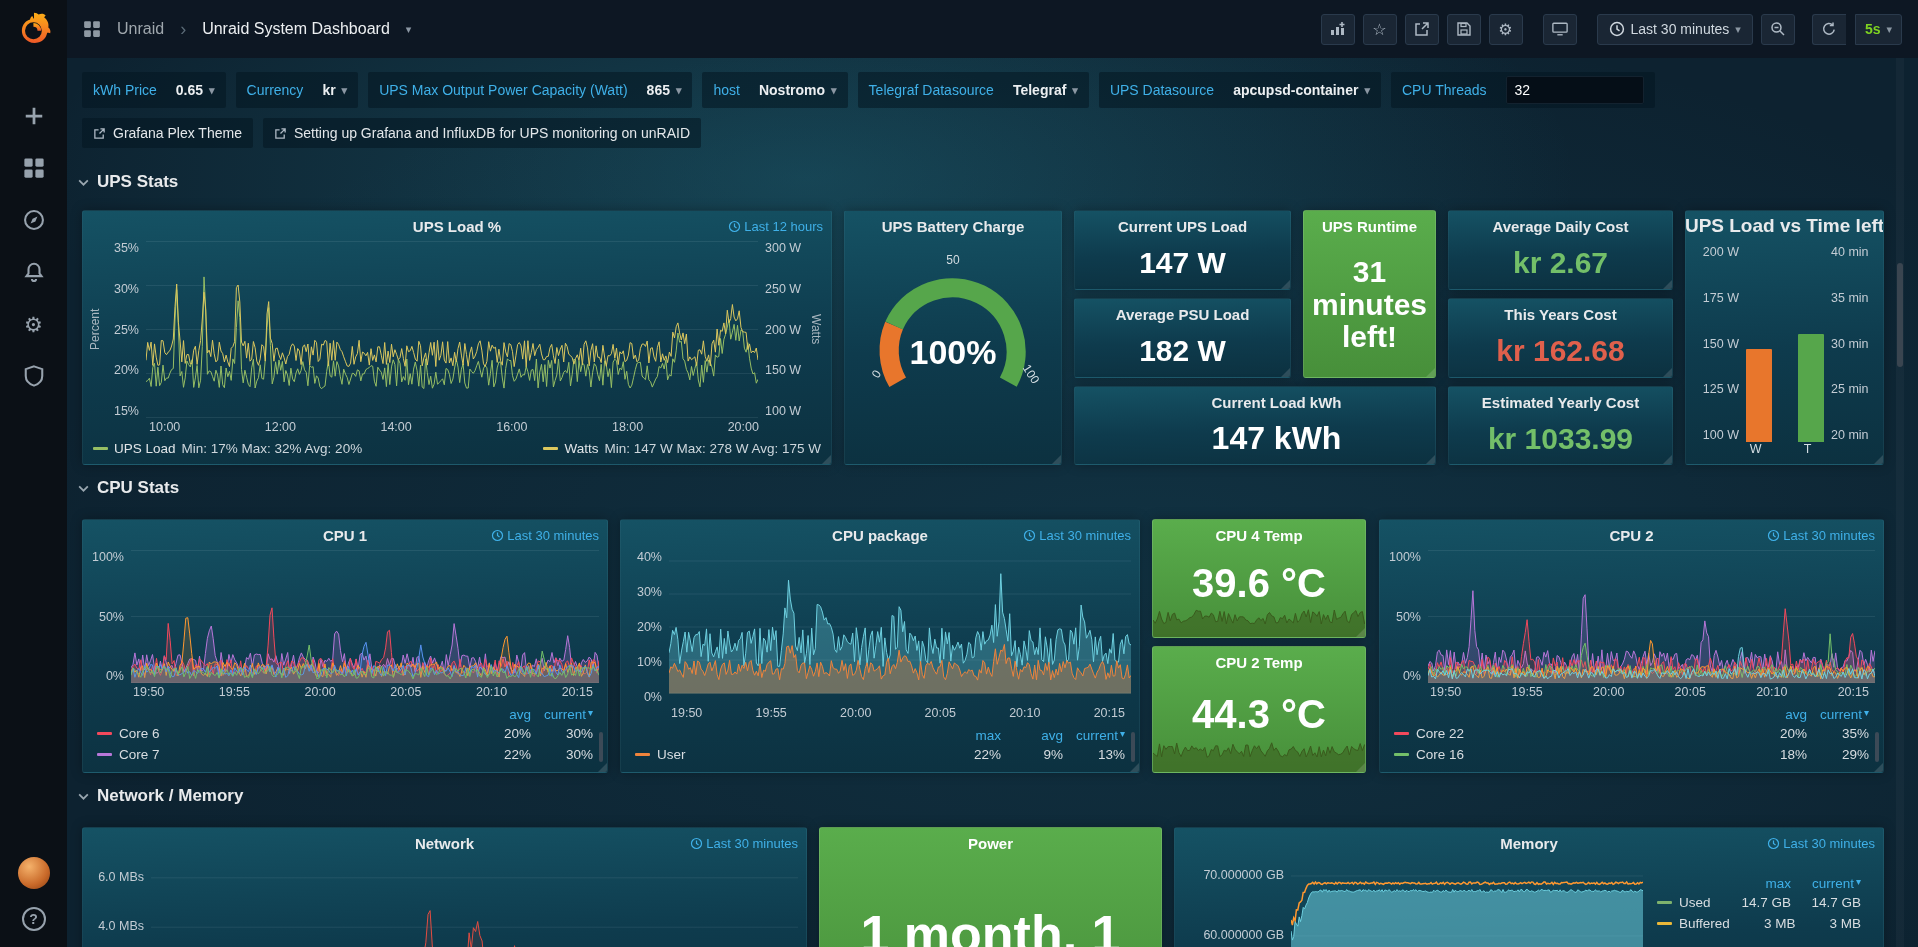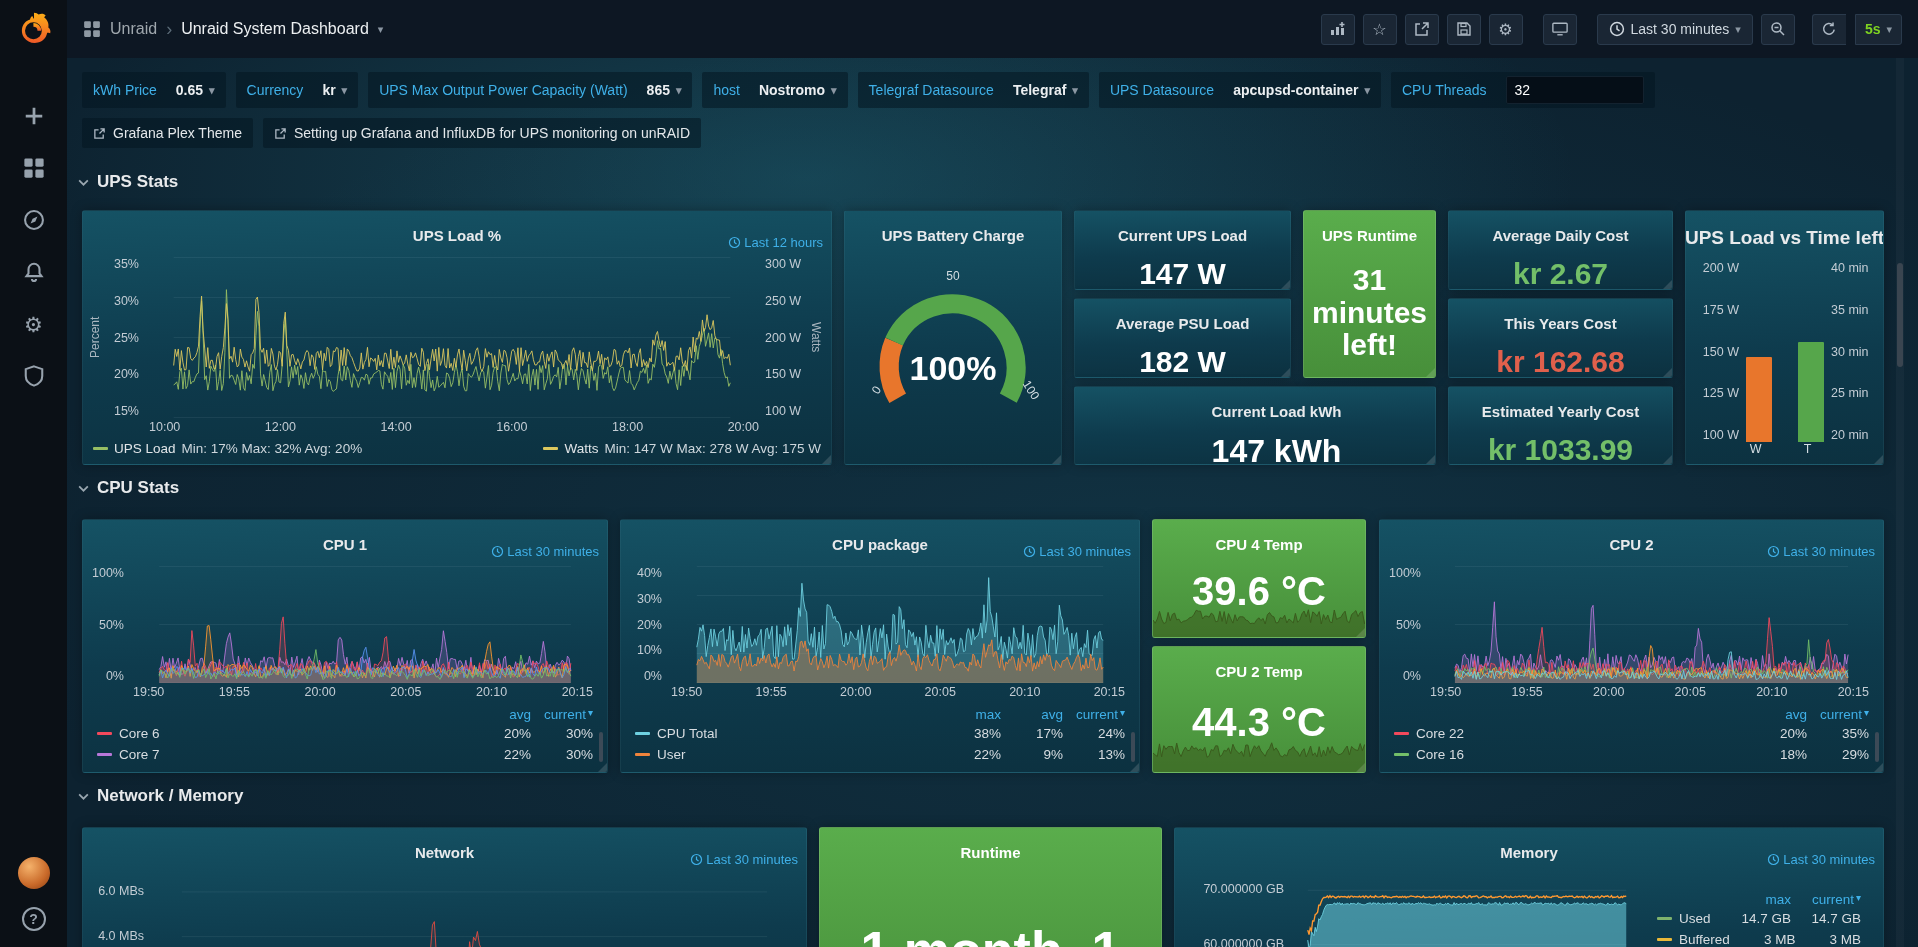--- a/index.html
+++ b/index.html
@@ -17,21 +17,21 @@
   .sbtn.glyph { font-size:21px; line-height:1; }
   .side-bottom { margin-top:auto; display:flex; flex-direction:column; align-items:center; gap:18px; padding-bottom:16px; }
   .avatar { width:32px; height:32px; border-radius:50%;
             background:radial-gradient(circle at 35% 30%, #f5b26b, #c96a2a 60%, #8a3d12); cursor:pointer; }
   .help-c { width:24px; height:24px; border:2px solid #97a2ad; border-radius:50%; display:flex; align-items:center;
             justify-content:center; font-size:14px; font-weight:700; color:#97a2ad; }
 
   
   .navbar { position:absolute; left:67px; right:0; top:0; height:58px; background:#0d1723;
             display:flex; align-items:center; padding:0 16px; z-index:4; }
-  .crumb { display:flex; align-items:center; gap:9px; }
+  .crumb { display:flex; align-items:center; gap:16px; }
   .crumb-grid { color:#8e99a3; display:flex; }
   .crumb-folder { color:#9fa7ad; font-size:16px; cursor:pointer; }
   .crumb-sep { color:#5a6a76; font-size:18px; }
   .crumb-title { color:#eceff1; font-size:16px; font-weight:500; cursor:pointer; }
   .caret { font-size:11px; color:#8b97a3; }
   .nav-actions { margin-left:auto; display:flex; align-items:center; }
   .nav-btn { height:31px; min-width:34px; padding:0 7px; margin-left:8px; background:#1a2634; border:1px solid #2a3a4c;
              border-radius:3px; display:flex; align-items:center; justify-content:center; gap:6px; color:#aeb9c4; }
   .nav-btn svg { width:16px; height:16px; }
   .nav-btn.glyph { font-size:16px; }
@@ -66,21 +66,21 @@
               font-size:17px; font-weight:700; cursor:pointer; }
   .row-head svg { width:13px; height:13px; color:#9aa7b0; }
 
   
   .panel { position:absolute; border-radius:3px; overflow:hidden; display:flex; flex-direction:column;
            background:linear-gradient(178deg, #155264 0%, #0e3b4d 55%, #0c3140 100%);
            border:1px solid rgba(140,200,220,0.08); box-shadow:0 0 12px rgba(0,0,0,0.28); }
   .panel::after { content:""; position:absolute; right:0; bottom:0; width:0; height:0;
                   border-left:9px solid transparent; border-bottom:9px solid rgba(255,255,255,0.14); }
   .panel.green { background:linear-gradient(180deg,#5aad4c,#478f3a); border-color:rgba(255,255,255,0.12); }
-  .p-head { position:relative; height:30px; flex:0 0 auto; display:flex; justify-content:center;margin-top:16px; }
+  .p-head { position:relative; height:30px; flex:0 0 auto; display:flex; align-items:center; justify-content:center; }
   .p-title { font-size:15px; font-weight:700; color:#e8eaec; cursor:pointer; white-space:nowrap; }
   .panel.green .p-title { color:#fff; }
   .p-badge { position:absolute; right:8px; top:8px; display:flex; align-items:center; gap:3px;
              color:#3fb0e8; font-size:13px; }
   .p-badge svg { width:13px; height:13px; }
 
   .ts-body { flex:1; display:flex; min-height:0; padding:0 8px 0 4px; }
   .axis-title { writing-mode:vertical-rl; transform:rotate(180deg); display:flex; align-items:center;
                 justify-content:center; width:15px; font-size:12px; color:#aab7c0; }
   .axis-title.right { transform:none; }
@@ -649,29 +649,20 @@
           <span class="lt-h">
               <span>avg</span>
             </span>
           <span class="lt-h">
               <span>current</span>
               <span class="sort-caret">▾</span>
             </span>
         </div>
         <div class="lt-row">
           <span class="lt-name">
-              <i class="dash" style="background: rgb(110, 208, 224);"></i>
-              <span>CPU Total</span>
-            </span>
-          <span class="lt-v">38%</span>
-            <span class="lt-v">17%</span>
-            <span class="lt-v">24%</span>
-        </div>
-        <div class="lt-row">
-          <span class="lt-name">
               <i class="dash" style="background: rgb(239, 132, 60);"></i>
               <span>User</span>
             </span>
           <span class="lt-v">22%</span>
             <span class="lt-v">9%</span>
             <span class="lt-v">13%</span>
         </div>
         <div class="leg-scroll"></div>
       </div>
     </div>
@@ -802,21 +793,21 @@
               <path d="M0,168 L0.0,152.7 L2.2,154.4 L4.3,154.0 L6.5,147.3 L8.7,149.0 L10.8,150.6 L13.0,148.6 L15.1,135.5 L17.3,154.2 L19.5,137.9 L21.6,150.5 L23.8,156.1 L26.0,155.9 L28.1,135.6 L30.3,137.6 L32.5,151.1 L34.6,134.2 L36.8,142.2 L38.9,141.6 L41.1,152.1 L43.3,158.3 L45.4,149.5 L47.6,146.4 L49.8,138.9 L51.9,146.4 L54.1,144.6 L56.3,143.9 L58.4,139.8 L60.6,146.9 L62.8,156.7 L64.9,140.8 L67.1,151.8 L69.2,143.0 L71.4,156.3 L73.6,150.2 L75.7,159.3 L77.9,143.1 L80.1,147.5 L82.2,136.4 L84.4,141.9 L86.6,142.8 L88.7,138.5 L90.9,149.9 L93.0,145.7 L95.2,138.6 L97.4,155.4 L99.5,147.6 L101.7,159.0 L103.9,144.4 L106.0,133.4 L108.2,154.5 L110.4,153.5 L112.5,133.3 L114.7,135.9 L116.8,140.7 L119.0,152.6 L121.2,140.7 L123.3,150.2 L125.5,147.0 L127.7,158.4 L129.8,139.0 L132.0,143.5 L134.2,155.6 L136.3,139.8 L138.5,151.6 L140.7,156.7 L142.8,144.5 L145.0,142.6 L147.1,146.7 L149.3,153.4 L151.5,133.5 L153.6,140.5 L155.8,139.8 L158.0,152.0 L160.1,158.4 L162.3,137.3 L164.5,139.8 L166.6,152.6 L168.8,157.7 L170.9,151.0 L173.1,135.5 L175.3,155.1 L177.4,157.9 L179.6,142.2 L181.8,153.5 L183.9,148.8 L186.1,155.1 L188.3,157.5 L190.4,134.6 L192.6,137.8 L194.7,149.0 L196.9,137.0 L199.1,135.0 L201.2,150.1 L203.4,147.4 L205.6,133.5 L207.7,152.4 L209.9,146.3 L212.1,149.0 L214.2,133.4 L216.4,149.2 L218.6,142.3 L220.7,153.5 L222.9,158.9 L225.0,132.3 L227.2,148.7 L229.4,138.9 L231.5,156.2 L233.7,140.0 L235.9,147.1 L238.0,151.1 L240.2,142.0 L242.4,145.0 L244.5,153.6 L246.7,157.4 L248.8,155.9 L251.0,146.2 L253.2,142.0 L255.3,152.8 L257.5,152.0 L259.7,144.8 L261.8,135.4 L264.0,154.4 L266.2,149.6 L268.3,155.2 L270.5,121.9 L272.6,97.4 L274.8,84.8 L277.0,56.4 L279.1,52.6 L281.3,88.0 L283.5,101.6 L285.6,128.0 L287.8,143.8 L290.0,142.8 L292.1,133.7 L294.3,136.2 L296.5,133.2 L298.6,140.0 L300.8,145.5 L302.9,150.2 L305.1,141.4 L307.3,136.3 L309.4,129.9 L311.6,119.7 L313.8,120.3 L315.9,106.2 L318.1,74.8 L320.3,91.1 L322.4,69.7 L324.6,73.6 L326.7,63.5 L328.9,77.6 L331.1,83.0 L333.2,105.4 L335.4,112.4 L337.6,135.0 L339.7,128.4 L341.9,150.5 L344.1,157.1 L346.2,127.3 L348.4,143.5 L350.5,118.9 L352.7,121.9 L354.9,126.7 L357.0,132.5 L359.2,114.0 L361.4,113.4 L363.5,87.7 L365.7,98.4 L367.9,103.8 L370.0,112.4 L372.2,112.8 L374.4,98.7 L376.5,102.0 L378.7,98.9 L380.8,109.8 L383.0,108.2 L385.2,138.7 L387.3,129.9 L389.5,124.5 L391.7,152.0 L393.8,138.1 L396.0,134.6 L398.2,138.2 L400.3,142.7 L402.5,133.1 L404.6,131.5 L406.8,121.5 L409.0,118.5 L411.1,133.5 L413.3,118.8 L415.5,114.5 L417.6,126.6 L419.8,109.0 L422.0,125.2 L424.1,116.6 L426.3,94.4 L428.4,106.1 L430.6,97.6 L432.8,109.8 L434.9,113.4 L437.1,126.1 L439.3,125.0 L441.4,137.3 L443.6,125.9 L445.8,137.7 L447.9,142.4 L450.1,131.6 L452.3,140.4 L454.4,132.7 L456.6,133.1 L458.7,158.3 L460.9,132.7 L463.1,146.8 L465.2,159.0 L467.4,145.2 L469.6,141.6 L471.7,142.3 L473.9,147.3 L476.1,148.3 L478.2,137.0 L480.4,139.1 L482.5,156.6 L484.7,155.7 L486.9,155.8 L489.0,126.2 L491.2,145.2 L493.4,120.1 L495.5,131.3 L497.7,129.3 L499.9,122.1 L502.0,99.2 L504.2,94.0 L506.3,102.9 L508.5,116.7 L510.7,120.1 L512.8,114.6 L515.0,127.2 L517.2,122.9 L519.3,125.4 L521.5,127.4 L523.7,140.7 L525.8,146.1 L528.0,150.2 L530.2,143.0 L532.3,138.4 L534.5,148.1 L536.6,154.2 L538.8,158.6 L541.0,154.7 L543.1,157.2 L545.3,156.3 L547.5,133.7 L549.6,138.6 L551.8,133.4 L554.0,132.7 L556.1,132.5 L558.3,155.8 L560.4,143.4 L562.6,137.0 L564.8,151.2 L566.9,134.2 L569.1,139.1 L571.3,151.6 L573.4,136.4 L575.6,111.3 L577.8,122.4 L579.9,101.5 L582.1,95.7 L584.2,106.2 L586.4,104.3 L588.6,120.2 L590.7,128.7 L592.9,144.0 L595.1,154.4 L597.2,148.2 L599.4,146.9 L601.6,149.8 L603.7,146.5 L605.9,144.3 L608.1,145.3 L610.2,147.0 L612.4,145.2 L614.5,136.6 L616.7,137.2 L618.9,150.4 L621.0,159.2 L623.2,150.7 L625.4,141.1 L627.5,136.6 L629.7,148.4 L631.9,132.2 L634.0,152.9 L636.2,140.5 L638.3,139.2 L640.5,156.1 L642.7,143.9 L644.8,153.0 L647.0,145.0 L647,168 Z" fill="#E24D42" fill-opacity="0.1"></path>
               <polyline points="0.0,152.7 2.2,154.4 4.3,154.0 6.5,147.3 8.7,149.0 10.8,150.6 13.0,148.6 15.1,135.5 17.3,154.2 19.5,137.9 21.6,150.5 23.8,156.1 26.0,155.9 28.1,135.6 30.3,137.6 32.5,151.1 34.6,134.2 36.8,142.2 38.9,141.6 41.1,152.1 43.3,158.3 45.4,149.5 47.6,146.4 49.8,138.9 51.9,146.4 54.1,144.6 56.3,143.9 58.4,139.8 60.6,146.9 62.8,156.7 64.9,140.8 67.1,151.8 69.2,143.0 71.4,156.3 73.6,150.2 75.7,159.3 77.9,143.1 80.1,147.5 82.2,136.4 84.4,141.9 86.6,142.8 88.7,138.5 90.9,149.9 93.0,145.7 95.2,138.6 97.4,155.4 99.5,147.6 101.7,159.0 103.9,144.4 106.0,133.4 108.2,154.5 110.4,153.5 112.5,133.3 114.7,135.9 116.8,140.7 119.0,152.6 121.2,140.7 123.3,150.2 125.5,147.0 127.7,158.4 129.8,139.0 132.0,143.5 134.2,155.6 136.3,139.8 138.5,151.6 140.7,156.7 142.8,144.5 145.0,142.6 147.1,146.7 149.3,153.4 151.5,133.5 153.6,140.5 155.8,139.8 158.0,152.0 160.1,158.4 162.3,137.3 164.5,139.8 166.6,152.6 168.8,157.7 170.9,151.0 173.1,135.5 175.3,155.1 177.4,157.9 179.6,142.2 181.8,153.5 183.9,148.8 186.1,155.1 188.3,157.5 190.4,134.6 192.6,137.8 194.7,149.0 196.9,137.0 199.1,135.0 201.2,150.1 203.4,147.4 205.6,133.5 207.7,152.4 209.9,146.3 212.1,149.0 214.2,133.4 216.4,149.2 218.6,142.3 220.7,153.5 222.9,158.9 225.0,132.3 227.2,148.7 229.4,138.9 231.5,156.2 233.7,140.0 235.9,147.1 238.0,151.1 240.2,142.0 242.4,145.0 244.5,153.6 246.7,157.4 248.8,155.9 251.0,146.2 253.2,142.0 255.3,152.8 257.5,152.0 259.7,144.8 261.8,135.4 264.0,154.4 266.2,149.6 268.3,155.2 270.5,121.9 272.6,97.4 274.8,84.8 277.0,56.4 279.1,52.6 281.3,88.0 283.5,101.6 285.6,128.0 287.8,143.8 290.0,142.8 292.1,133.7 294.3,136.2 296.5,133.2 298.6,140.0 300.8,145.5 302.9,150.2 305.1,141.4 307.3,136.3 309.4,129.9 311.6,119.7 313.8,120.3 315.9,106.2 318.1,74.8 320.3,91.1 322.4,69.7 324.6,73.6 326.7,63.5 328.9,77.6 331.1,83.0 333.2,105.4 335.4,112.4 337.6,135.0 339.7,128.4 341.9,150.5 344.1,157.1 346.2,127.3 348.4,143.5 350.5,118.9 352.7,121.9 354.9,126.7 357.0,132.5 359.2,114.0 361.4,113.4 363.5,87.7 365.7,98.4 367.9,103.8 370.0,112.4 372.2,112.8 374.4,98.7 376.5,102.0 378.7,98.9 380.8,109.8 383.0,108.2 385.2,138.7 387.3,129.9 389.5,124.5 391.7,152.0 393.8,138.1 396.0,134.6 398.2,138.2 400.3,142.7 402.5,133.1 404.6,131.5 406.8,121.5 409.0,118.5 411.1,133.5 413.3,118.8 415.5,114.5 417.6,126.6 419.8,109.0 422.0,125.2 424.1,116.6 426.3,94.4 428.4,106.1 430.6,97.6 432.8,109.8 434.9,113.4 437.1,126.1 439.3,125.0 441.4,137.3 443.6,125.9 445.8,137.7 447.9,142.4 450.1,131.6 452.3,140.4 454.4,132.7 456.6,133.1 458.7,158.3 460.9,132.7 463.1,146.8 465.2,159.0 467.4,145.2 469.6,141.6 471.7,142.3 473.9,147.3 476.1,148.3 478.2,137.0 480.4,139.1 482.5,156.6 484.7,155.7 486.9,155.8 489.0,126.2 491.2,145.2 493.4,120.1 495.5,131.3 497.7,129.3 499.9,122.1 502.0,99.2 504.2,94.0 506.3,102.9 508.5,116.7 510.7,120.1 512.8,114.6 515.0,127.2 517.2,122.9 519.3,125.4 521.5,127.4 523.7,140.7 525.8,146.1 528.0,150.2 530.2,143.0 532.3,138.4 534.5,148.1 536.6,154.2 538.8,158.6 541.0,154.7 543.1,157.2 545.3,156.3 547.5,133.7 549.6,138.6 551.8,133.4 554.0,132.7 556.1,132.5 558.3,155.8 560.4,143.4 562.6,137.0 564.8,151.2 566.9,134.2 569.1,139.1 571.3,151.6 573.4,136.4 575.6,111.3 577.8,122.4 579.9,101.5 582.1,95.7 584.2,106.2 586.4,104.3 588.6,120.2 590.7,128.7 592.9,144.0 595.1,154.4 597.2,148.2 599.4,146.9 601.6,149.8 603.7,146.5 605.9,144.3 608.1,145.3 610.2,147.0 612.4,145.2 614.5,136.6 616.7,137.2 618.9,150.4 621.0,159.2 623.2,150.7 625.4,141.1 627.5,136.6 629.7,148.4 631.9,132.2 634.0,152.9 636.2,140.5 638.3,139.2 640.5,156.1 642.7,143.9 644.8,153.0 647.0,145.0" fill="none" stroke="#E24D42" stroke-width="1"></polyline>
               <polyline points="0.0,160.1 2.2,159.6 4.3,149.0 6.5,156.0 8.7,163.5 10.8,163.1 13.0,150.0 15.1,150.5 17.3,152.2 19.5,149.7 21.6,150.8 23.8,150.4 26.0,162.5 28.1,150.0 30.3,163.8 32.5,151.0 34.6,163.0 36.8,153.1 38.9,147.8 41.1,161.6 43.3,151.7 45.4,148.3 47.6,161.8 49.8,150.0 51.9,154.0 54.1,147.3 56.3,161.4 58.4,155.9 60.6,159.6 62.8,151.9 64.9,159.6 67.1,156.8 69.2,154.5 71.4,151.9 73.6,151.6 75.7,148.3 77.9,156.4 80.1,159.9 82.2,151.5 84.4,150.7 86.6,158.4 88.7,152.9 90.9,148.6 93.0,163.3 95.2,157.9 97.4,161.8 99.5,150.0 101.7,151.2 103.9,149.6 106.0,159.0 108.2,157.9 110.4,163.0 112.5,164.1 114.7,153.1 116.8,156.0 119.0,152.9 121.2,153.0 123.3,148.7 125.5,151.1 127.7,152.5 129.8,157.4 132.0,161.9 134.2,161.9 136.3,149.2 138.5,153.7 140.7,151.2 142.8,159.6 145.0,149.7 147.1,160.1 149.3,148.9 151.5,153.5 153.6,160.7 155.8,163.1 158.0,148.1 160.1,159.1 162.3,157.8 164.5,161.1 166.6,162.5 168.8,163.1 170.9,162.0 173.1,153.2 175.3,160.2 177.4,161.2 179.6,159.8 181.8,153.8 183.9,158.6 186.1,148.4 188.3,150.3 190.4,155.3 192.6,156.2 194.7,147.8 196.9,149.3 199.1,147.6 201.2,161.9 203.4,147.1 205.6,148.8 207.7,157.6 209.9,163.1 212.1,160.3 214.2,148.2 216.4,151.3 218.6,161.8 220.7,153.5 222.9,160.0 225.0,149.4 227.2,164.2 229.4,163.0 231.5,158.0 233.7,148.1 235.9,158.5 238.0,149.7 240.2,158.4 242.4,155.2 244.5,163.9 246.7,164.3 248.8,149.2 251.0,163.3 253.2,152.5 255.3,153.6 257.5,154.6 259.7,155.9 261.8,161.3 264.0,147.1 266.2,157.6 268.3,150.3 270.5,162.2 272.6,161.1 274.8,159.3 277.0,155.2 279.1,153.0 281.3,153.9 283.5,158.9 285.6,160.5 287.8,151.0 290.0,157.0 292.1,145.9 294.3,153.1 296.5,133.6 298.6,127.2 300.8,129.0 302.9,102.7 305.1,101.9 307.3,110.7 309.4,112.3 311.6,133.7 313.8,143.6 315.9,150.4 318.1,163.6 320.3,158.8 322.4,149.6 324.6,153.1 326.7,154.1 328.9,150.9 331.1,162.8 333.2,161.0 335.4,155.8 337.6,160.5 339.7,148.1 341.9,164.0 344.1,154.7 346.2,152.0 348.4,155.7 350.5,156.2 352.7,147.3 354.9,163.4 357.0,161.2 359.2,156.5 361.4,159.5 363.5,161.9 365.7,161.9 367.9,163.4 370.0,154.0 372.2,154.2 374.4,163.2 376.5,157.4 378.7,154.9 380.8,154.7 383.0,162.6 385.2,162.7 387.3,158.4 389.5,152.7 391.7,158.8 393.8,148.7 396.0,150.4 398.2,156.9 400.3,164.2 402.5,153.3 404.6,153.9 406.8,156.8 409.0,154.3 411.1,160.3 413.3,151.4 415.5,156.6 417.6,162.9 419.8,154.2 422.0,159.0 424.1,163.7 426.3,158.0 428.4,153.4 430.6,152.8 432.8,159.1 434.9,154.8 437.1,152.5 439.3,147.3 441.4,164.1 443.6,158.0 445.8,162.9 447.9,153.6 450.1,163.2 452.3,158.7 454.4,154.2 456.6,154.2 458.7,161.5 460.9,163.5 463.1,161.7 465.2,156.5 467.4,162.7 469.6,164.2 471.7,147.4 473.9,161.9 476.1,164.2 478.2,154.3 480.4,148.4 482.5,154.2 484.7,155.0 486.9,160.5 489.0,150.8 491.2,160.6 493.4,150.5 495.5,163.4 497.7,148.2 499.9,153.0 502.0,157.7 504.2,159.9 506.3,157.6 508.5,160.9 510.7,162.4 512.8,164.0 515.0,160.3 517.2,148.6 519.3,163.5 521.5,147.3 523.7,147.2 525.8,157.9 528.0,147.3 530.2,158.3 532.3,154.1 534.5,150.1 536.6,139.2 538.8,143.6 541.0,150.7 543.1,139.7 545.3,143.6 547.5,132.1 549.6,133.0 551.8,132.1 554.0,132.0 556.1,130.9 558.3,134.0 560.4,146.2 562.6,142.8 564.8,140.7 566.9,158.9 569.1,154.9 571.3,150.7 573.4,163.2 575.6,163.5 577.8,158.9 579.9,160.3 582.1,152.9 584.2,155.1 586.4,158.5 588.6,162.5 590.7,150.3 592.9,157.8 595.1,161.1 597.2,148.4 599.4,153.9 601.6,161.2 603.7,155.5 605.9,156.0 608.1,163.5 610.2,156.4 612.4,151.7 614.5,147.3 616.7,155.8 618.9,147.9 621.0,148.6 623.2,159.6 625.4,147.7 627.5,153.4 629.7,154.2 631.9,150.5 634.0,151.0 636.2,154.4 638.3,164.1 640.5,159.7 642.7,147.4 644.8,159.3 647.0,156.5" fill="none" stroke="#C4162A" stroke-width="1"></polyline>
             </svg>
         </div>
       </div>
     </div>
 
     <div class="panel green" style="left:752px; top:769px; width:343px; height:200px;">
       <div class="p-head">
-          <span class="p-title">Runtime</span>
+          <span class="p-title">Power</span>
         </div>
       <div class="uptime-value">1 month, 1</div>
     </div>
 
     <div class="panel" style="left:1107px; top:769px; width:710px; height:200px;">
       <div class="p-head">
         <span class="p-title">Memory</span>
         <span class="p-badge">
           <svg viewBox="0 0 14 14">
               <circle cx="7" cy="7" r="5.4" stroke="currentColor" fill="none" stroke-width="1.3"></circle>

